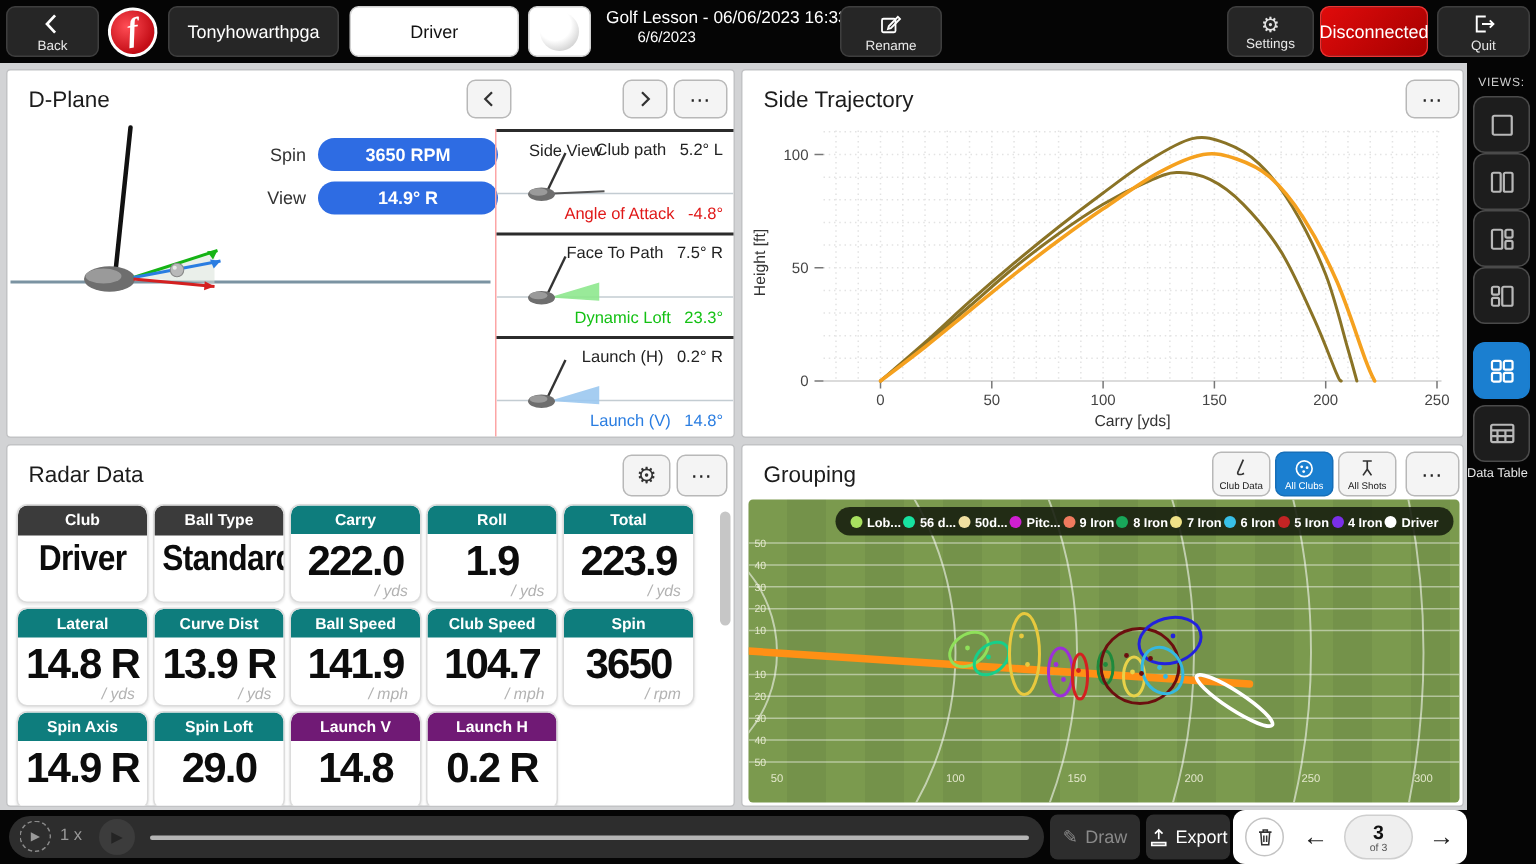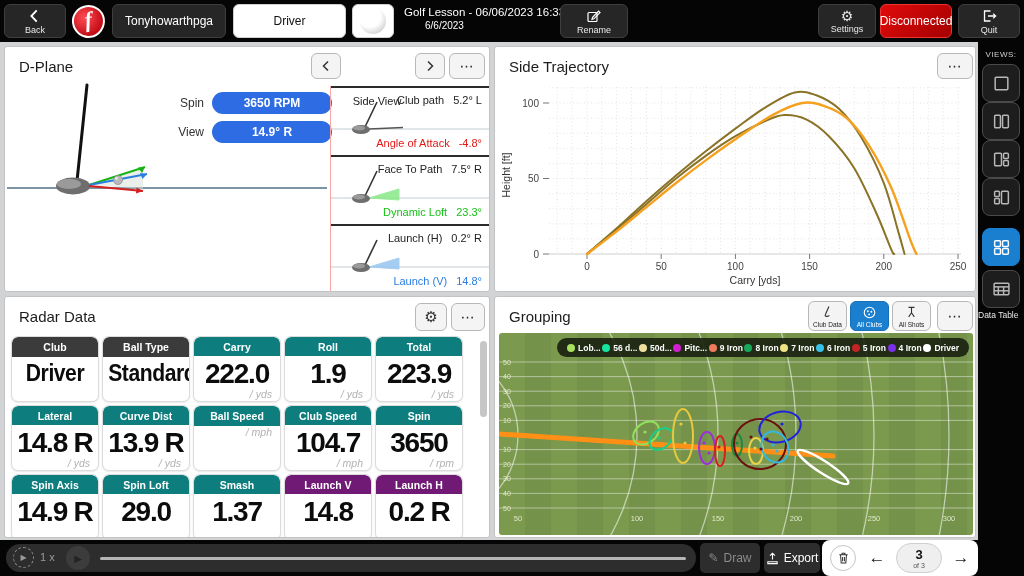--- a/index.html
+++ b/index.html
@@ -338,45 +338,41 @@
           <div class="tile-value">14.8 R</div>
           <div class="tile-unit">/ yds</div>
         </div>
         <div class="tile">
           <div class="tile-header teal">Curve Dist</div>
           <div class="tile-value">13.9 R</div>
           <div class="tile-unit">/ yds</div>
         </div>
         <div class="tile">
           <div class="tile-header teal">Ball Speed</div>
+          <div class="tile-value">141.9</div>
           <div class="tile-unit">/ mph</div>
         </div>
         <div class="tile">
           <div class="tile-header teal">Club Speed</div>
           <div class="tile-value">104.7</div>
           <div class="tile-unit">/ mph</div>
         </div>
         <div class="tile">
           <div class="tile-header teal">Spin</div>
           <div class="tile-value">3650</div>
           <div class="tile-unit">/ rpm</div>
         </div>
         <div class="tile">
           <div class="tile-header teal">Spin Axis</div>
           <div class="tile-value">14.9 R</div>
           <div class="tile-unit"></div>
         </div>
         <div class="tile">
           <div class="tile-header teal">Spin Loft</div>
           <div class="tile-value">29.0</div>
-          <div class="tile-unit"></div>
-        </div>
-        <div class="tile">
-          <div class="tile-header teal">Smash</div>
-          <div class="tile-value">1.37</div>
           <div class="tile-unit"></div>
         </div>
         <div class="tile">
           <div class="tile-header green">Launch V</div>
           <div class="tile-value">14.8</div>
           <div class="tile-unit"></div>
         </div>
         <div class="tile">
           <div class="tile-header green">Launch H</div>
           <div class="tile-value">0.2 R</div>

